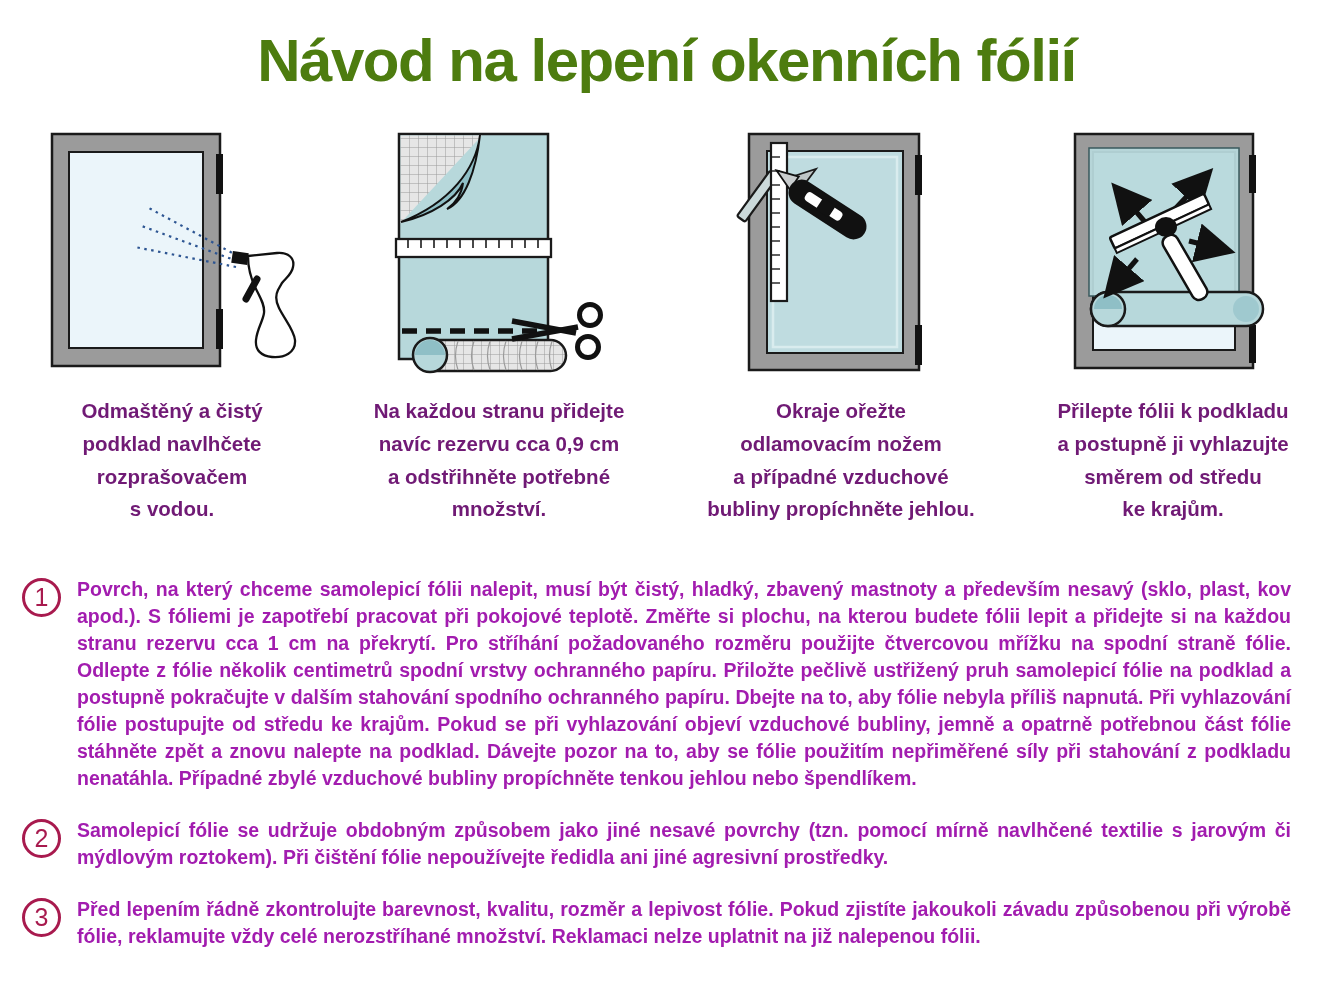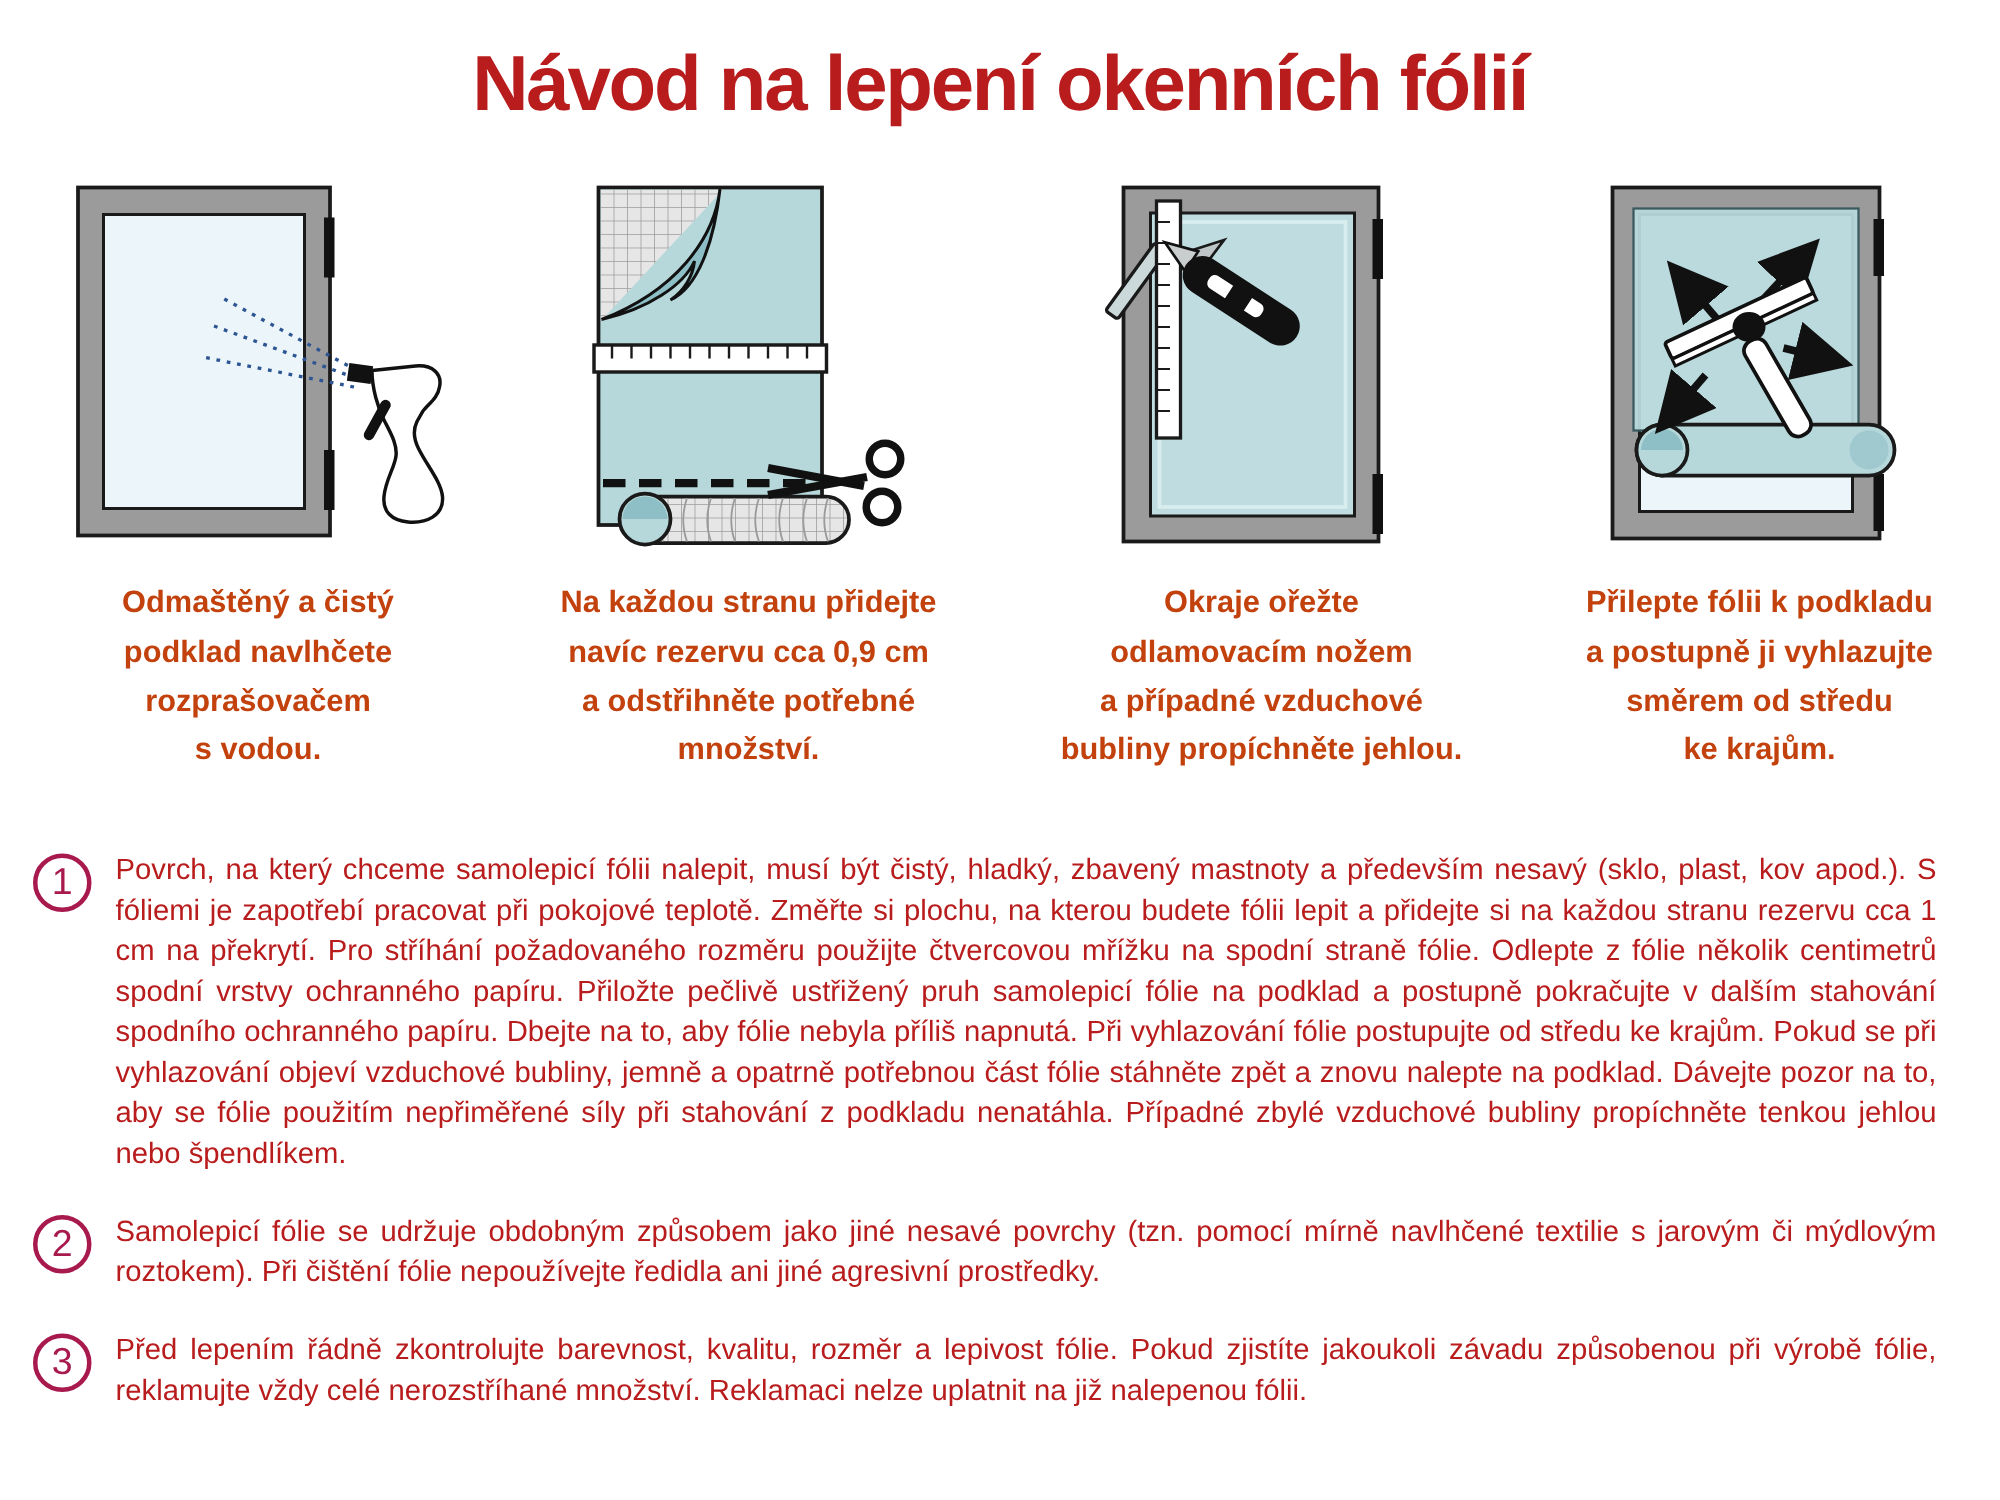--- a/index.html
+++ b/index.html
@@ -1,35 +1,35 @@
 <!DOCTYPE html>
 <html lang="cs"><head>
 <meta charset="utf-8">
 <style>
   html,body{margin:0;padding:0;background:#fff;}
   body{width:1333px;height:1000px;font-family:"Liberation Sans", sans-serif;overflow:hidden;}
   .sheet{position:relative;width:1333px;height:1000px;background:#fff;}
 
-  .title{margin:0;padding-top:26px;text-align:center;font-size:52px;font-weight:700;
-         letter-spacing:-1.5px;color:#b91c1c;}
+  .title{margin:0;padding-top:26px;text-align:center;font-size:60px;font-weight:700;
+         letter-spacing:-1.5px;color:#4d7c0f;}
 
   .figures{display:flex;justify-content:space-between;align-items:flex-start;
            padding:0 10px 0 22px;margin-top:32px;}
   .step{display:flex;flex-direction:column;align-items:center;}
   .step-1{width:300px}.step-2{width:320px}.step-3{width:300px}.step-4{width:330px}
   .figbox{height:252px;display:flex;align-items:flex-end;justify-content:center;}
   .caption{margin:16px 0 0;font-size:20.5px;font-weight:700;line-height:1.6;
-           text-align:center;white-space:pre-line;color:#c2410c;}
+           text-align:center;white-space:pre-line;color:#701a75;}
 
   .notes{padding:0 42px 0 22px;margin-top:50px;}
   .note{display:flex;align-items:flex-start;gap:16px;margin-bottom:25px;}
   .badge{flex:0 0 auto;width:33px;height:33px;margin-top:2px;border:3px solid #A81A4E;
          border-radius:50%;color:#A81A4E;font-size:25px;line-height:1;
          display:flex;align-items:center;justify-content:center;}
-  .note-text{margin:0;font-size:19.5px;line-height:27px;text-align:justify;color:#b91c1c;}
+  .note-text{margin:0;font-size:19.5px;line-height:27px;text-align:justify;color:#a21caf;font-weight:bold;}
 </style>
 </head>
 <body>
 
 <div class="sheet">
 
   <h1 class="title">Návod na lepení okenních fólií</h1>
 
   <div class="figures">
 

